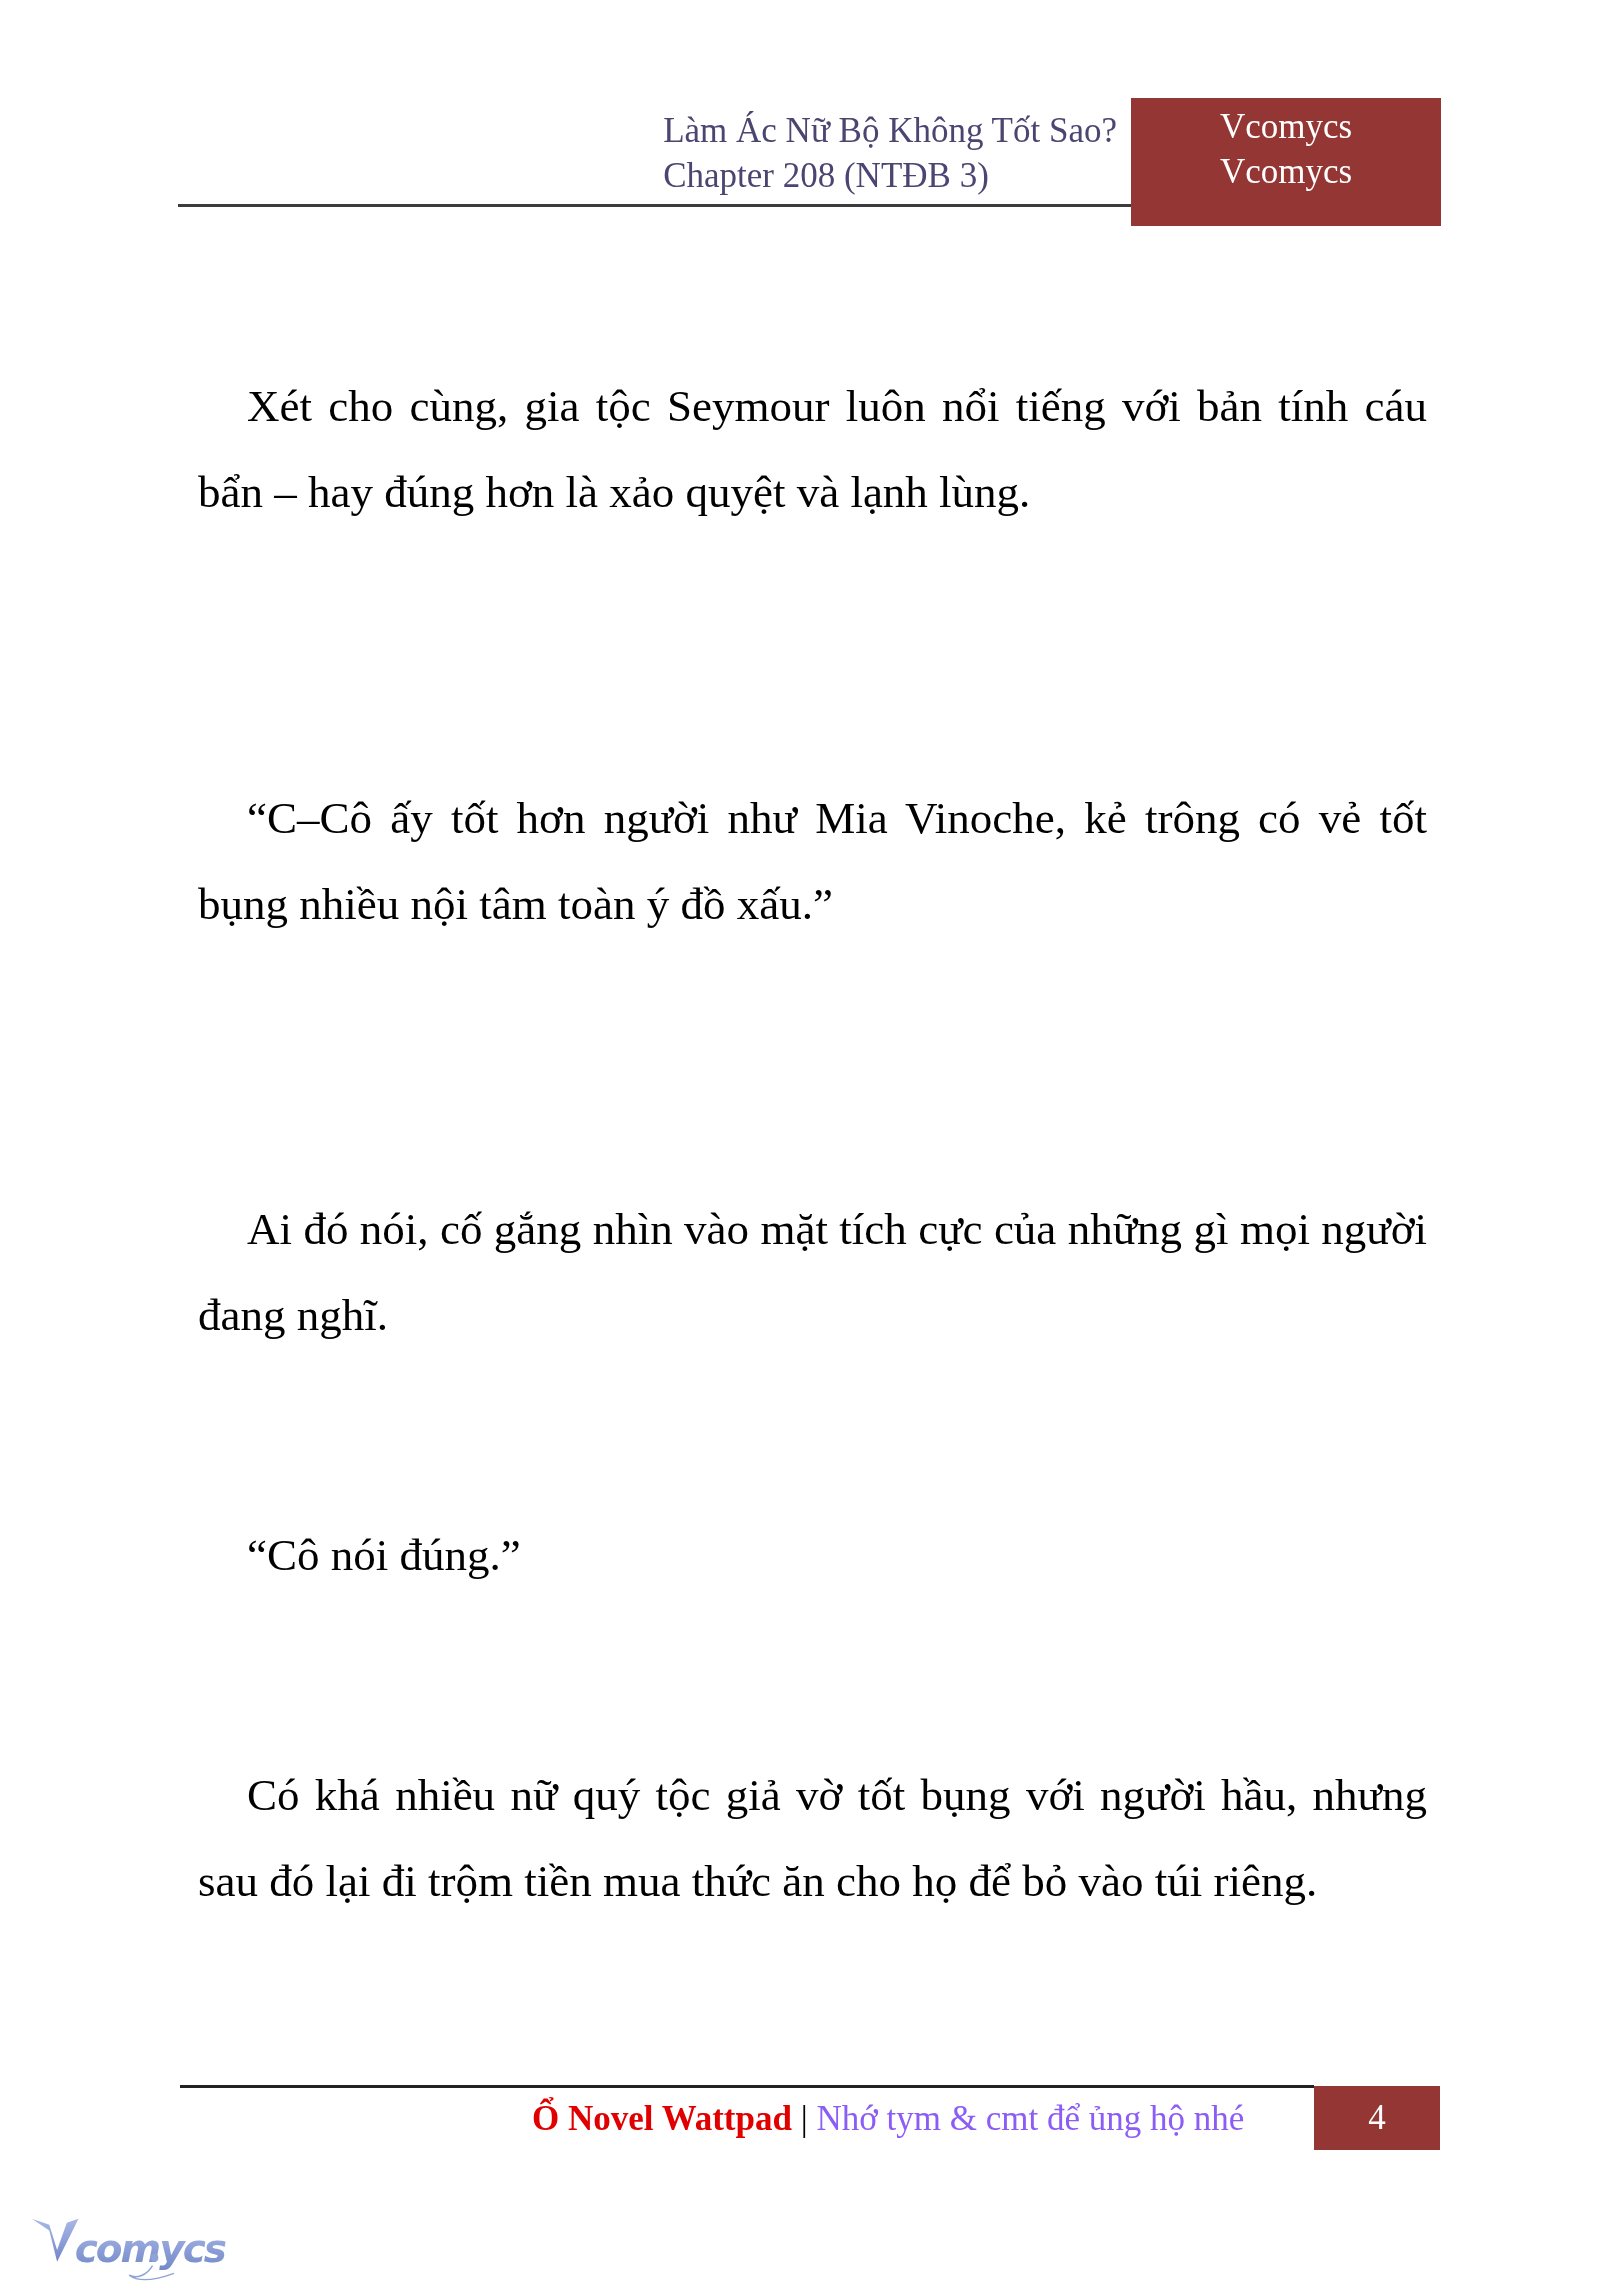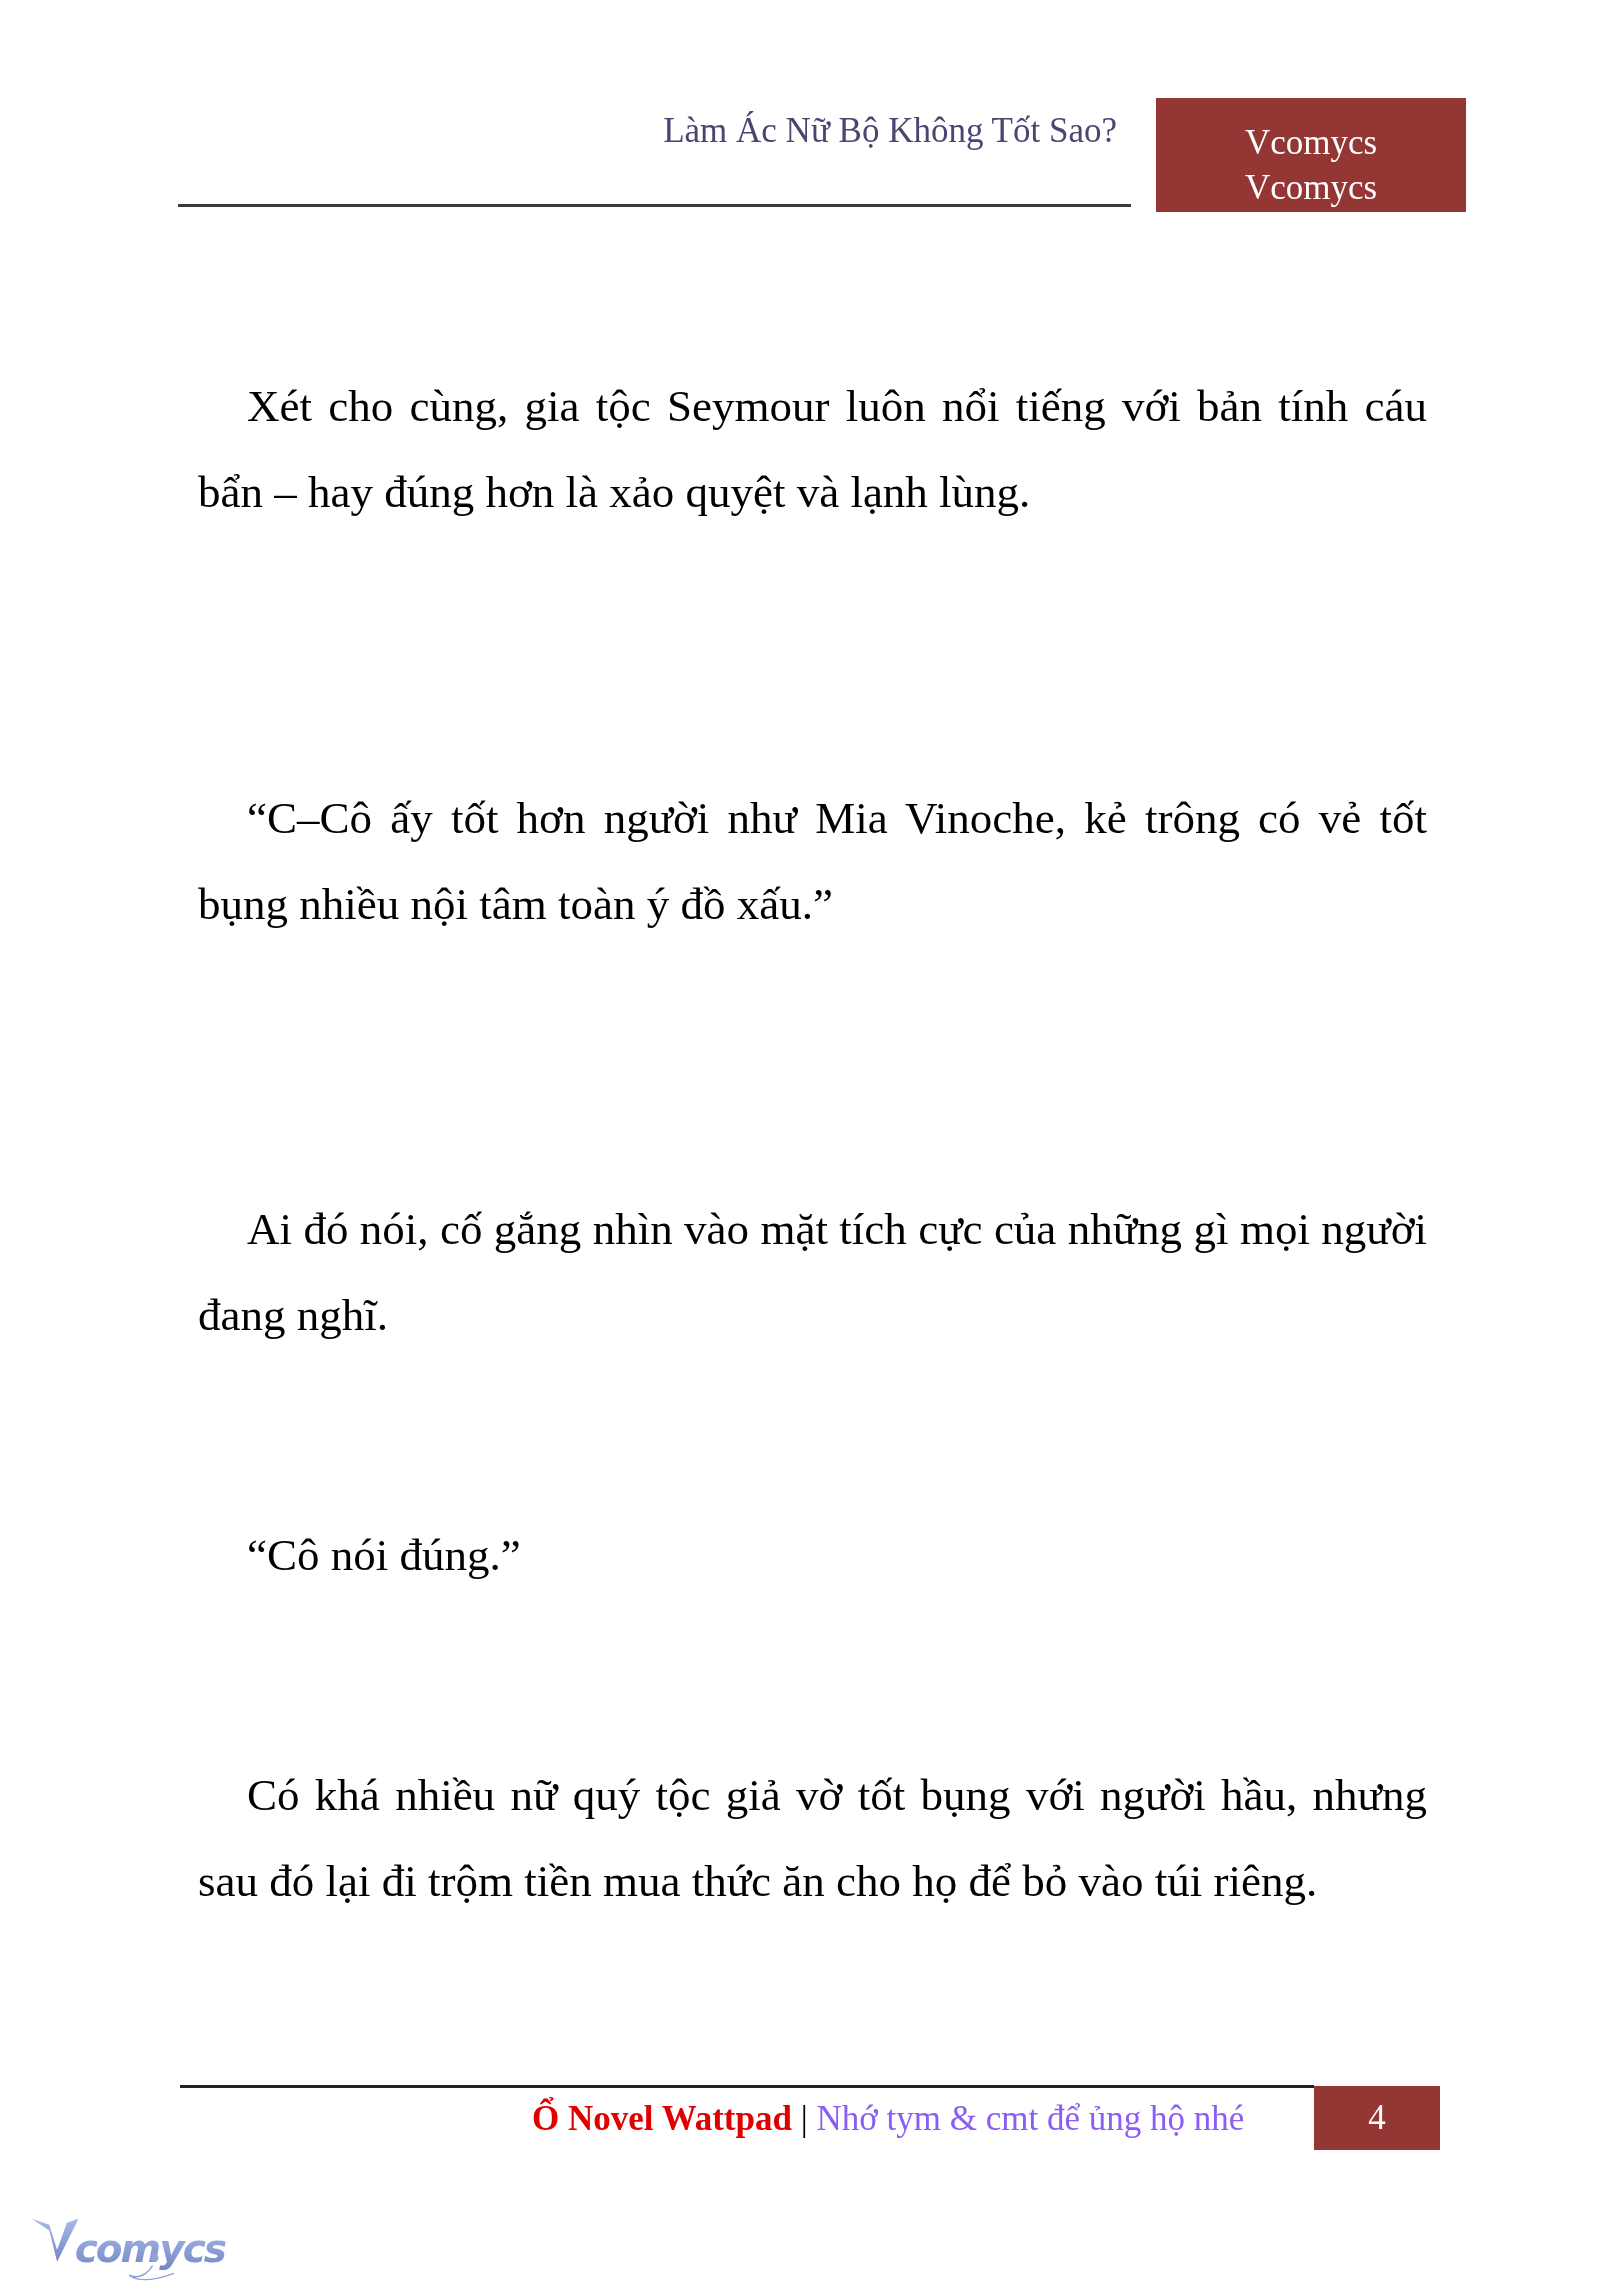--- a/index.html
+++ b/index.html
@@ -2,23 +2,23 @@
 <html><head>
   <meta charset="utf-8">
   <style>
     html, body { margin: 0; padding: 0; background: #ffffff; }
     body { width: 1621px; height: 2292px; position: relative; overflow: hidden;
       font-family: "Liberation Serif", "DejaVu Serif", serif; color: #000; }
 
     .header-text { position: absolute; right: 504px; top: 108px; text-align: left;
       color: #4b4572; font-size: 35px; line-height: 45px; }
     .header-rule { position: absolute; left: 178px; top: 204px; width: 953px; height: 2.9px; background: #3c3c3c; }
-    .brand-box { position: absolute; left: 1156px; top: 98px; width: 310px; height: 114px;
+    .brand-box { position: absolute; left: 1131px; top: 98px; width: 310px; height: 128px;
       background: #943634; color: #ffffff; text-align: center; font-size: 35px; line-height: 45px;
-      padding-top: 22px; box-sizing: border-box; }
+      padding-top: 6px; box-sizing: border-box; }
 
     .body { position: absolute; left: 198px; top: 363px; width: 1229px; }
     .para { font-size: 45px; line-height: 86px; text-align: justify; text-indent: 49px; margin: 0; }
     .p1 { position: absolute; top: 0px; left: 0; right: 0; }
     .p2 { position: absolute; top: 412px; left: 0; right: 0; }
     .p3 { position: absolute; top: 823px; left: 0; right: 0; }
     .p4 { position: absolute; top: 1149px; left: 0; right: 0; }
     .p5 { position: absolute; top: 1389px; left: 0; right: 0; }
 
     .footer-rule { position: absolute; left: 180px; top: 2085px; width: 1134px; height: 2.9px; background: #222; }
@@ -30,20 +30,21 @@
       color: #fff; font-size: 35px; line-height: 64px; text-align: center; }
 
     .logo { position: absolute; left: 27.4px; top: 2211px; width: 216px; height: 74px; }
   </style>
 </head>
 <body>
 
 <div>
   <div class="header-text">
     <div>Làm Ác Nữ Bộ Không Tốt Sao?</div>
+    <div>Chapter 208 (NTĐB 3)</div>
   </div>
   <div class="header-rule"></div>
   <div class="brand-box">
     <div>Vcomycs</div>
     <div>Vcomycs</div>
   </div>
 </div>
 
 <div class="body">
   <p class="para p1">Xét cho cùng, gia tộc Seymour luôn nổi tiếng với bản tính cáu bẩn – hay đúng hơn là xảo quyệt và lạnh lùng.</p>

